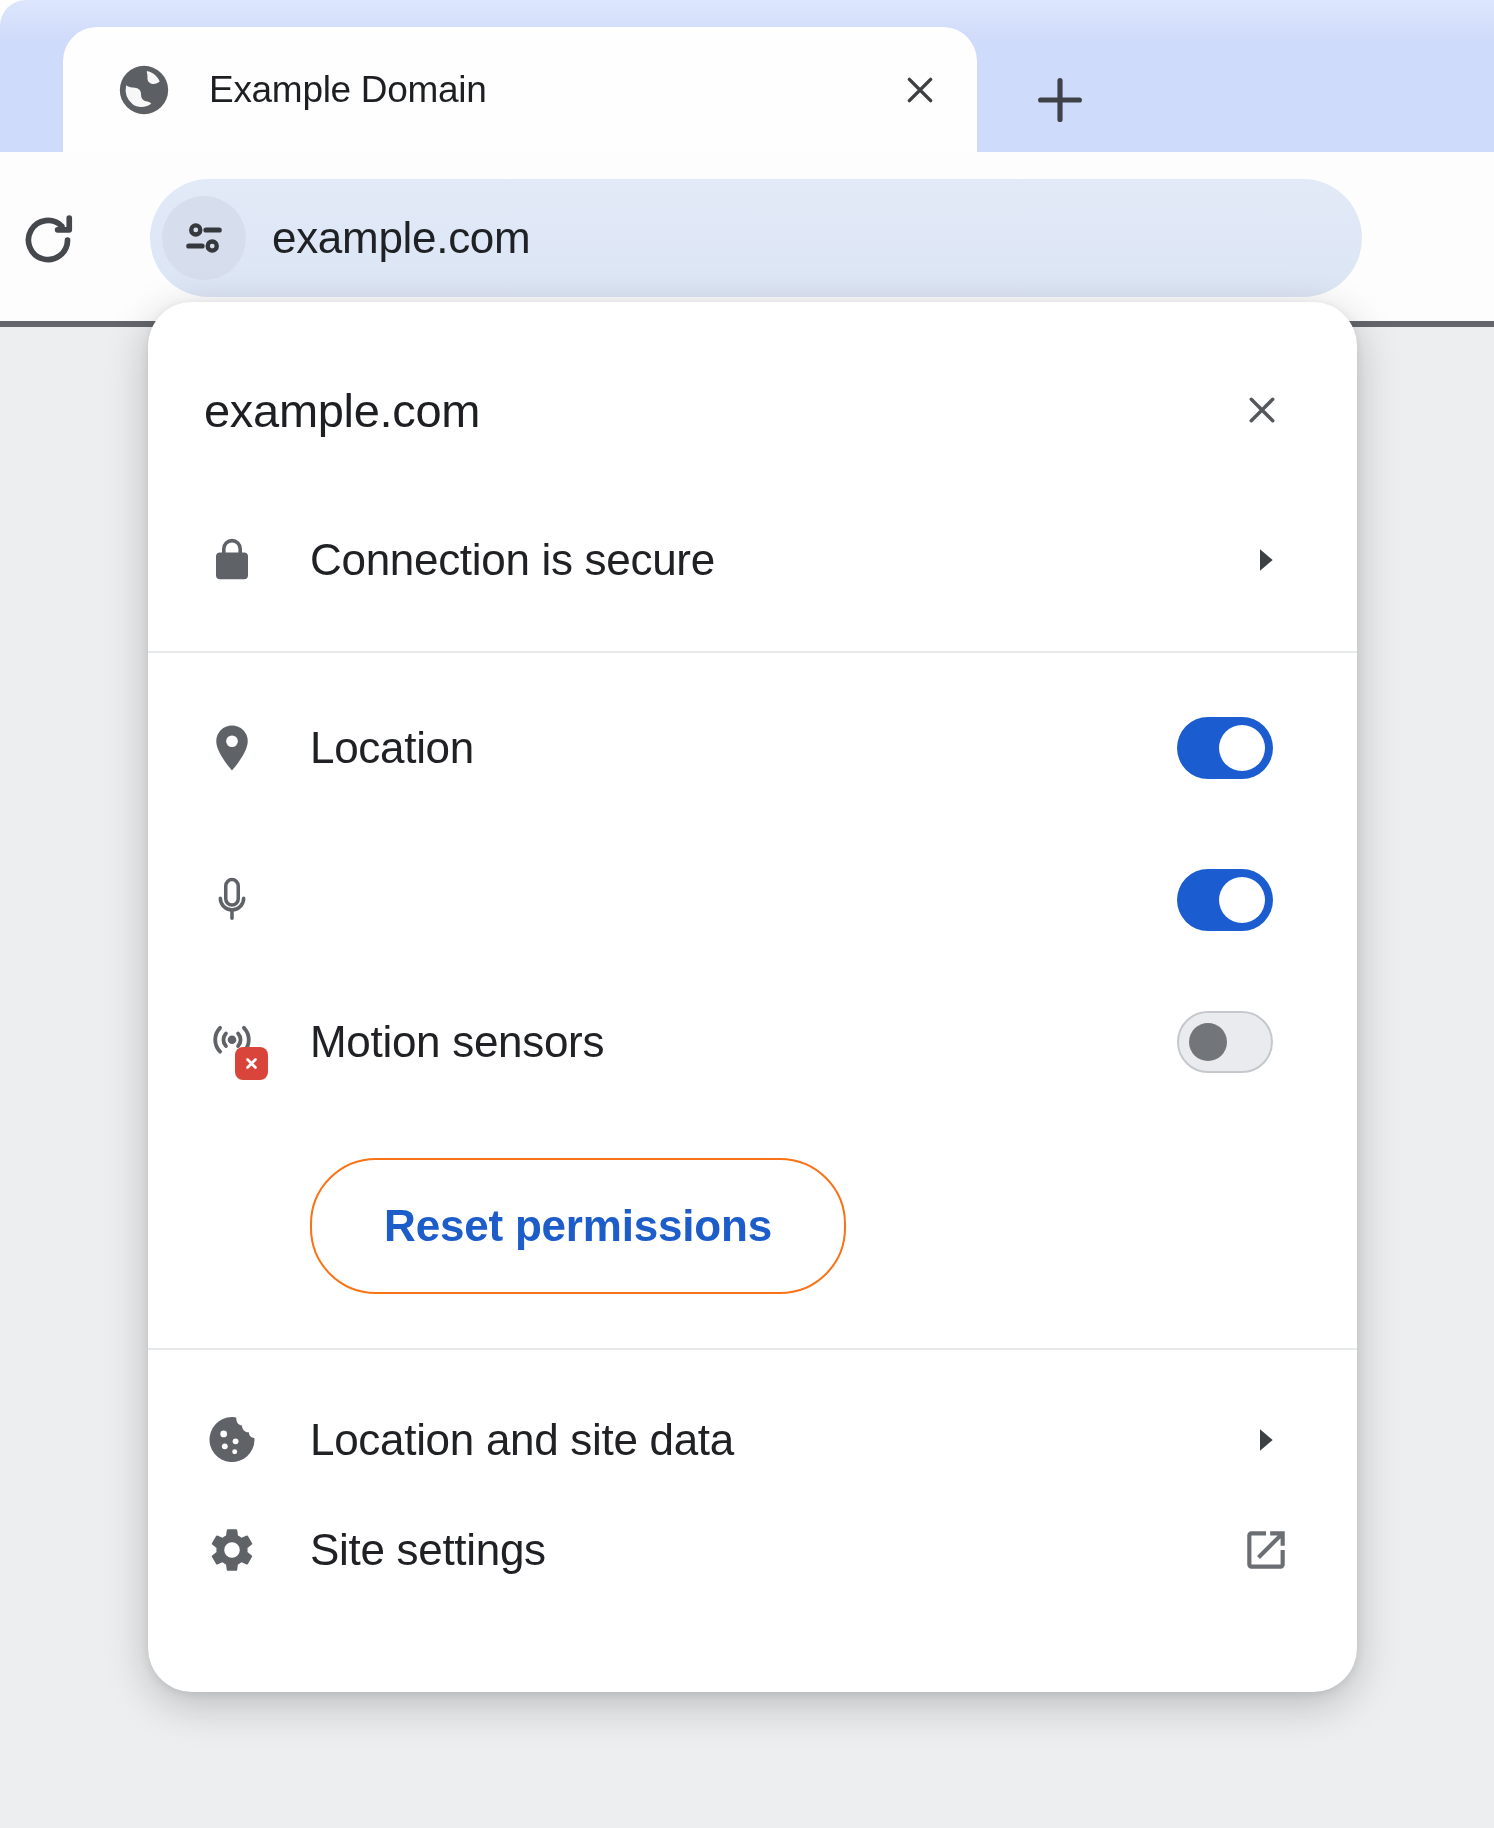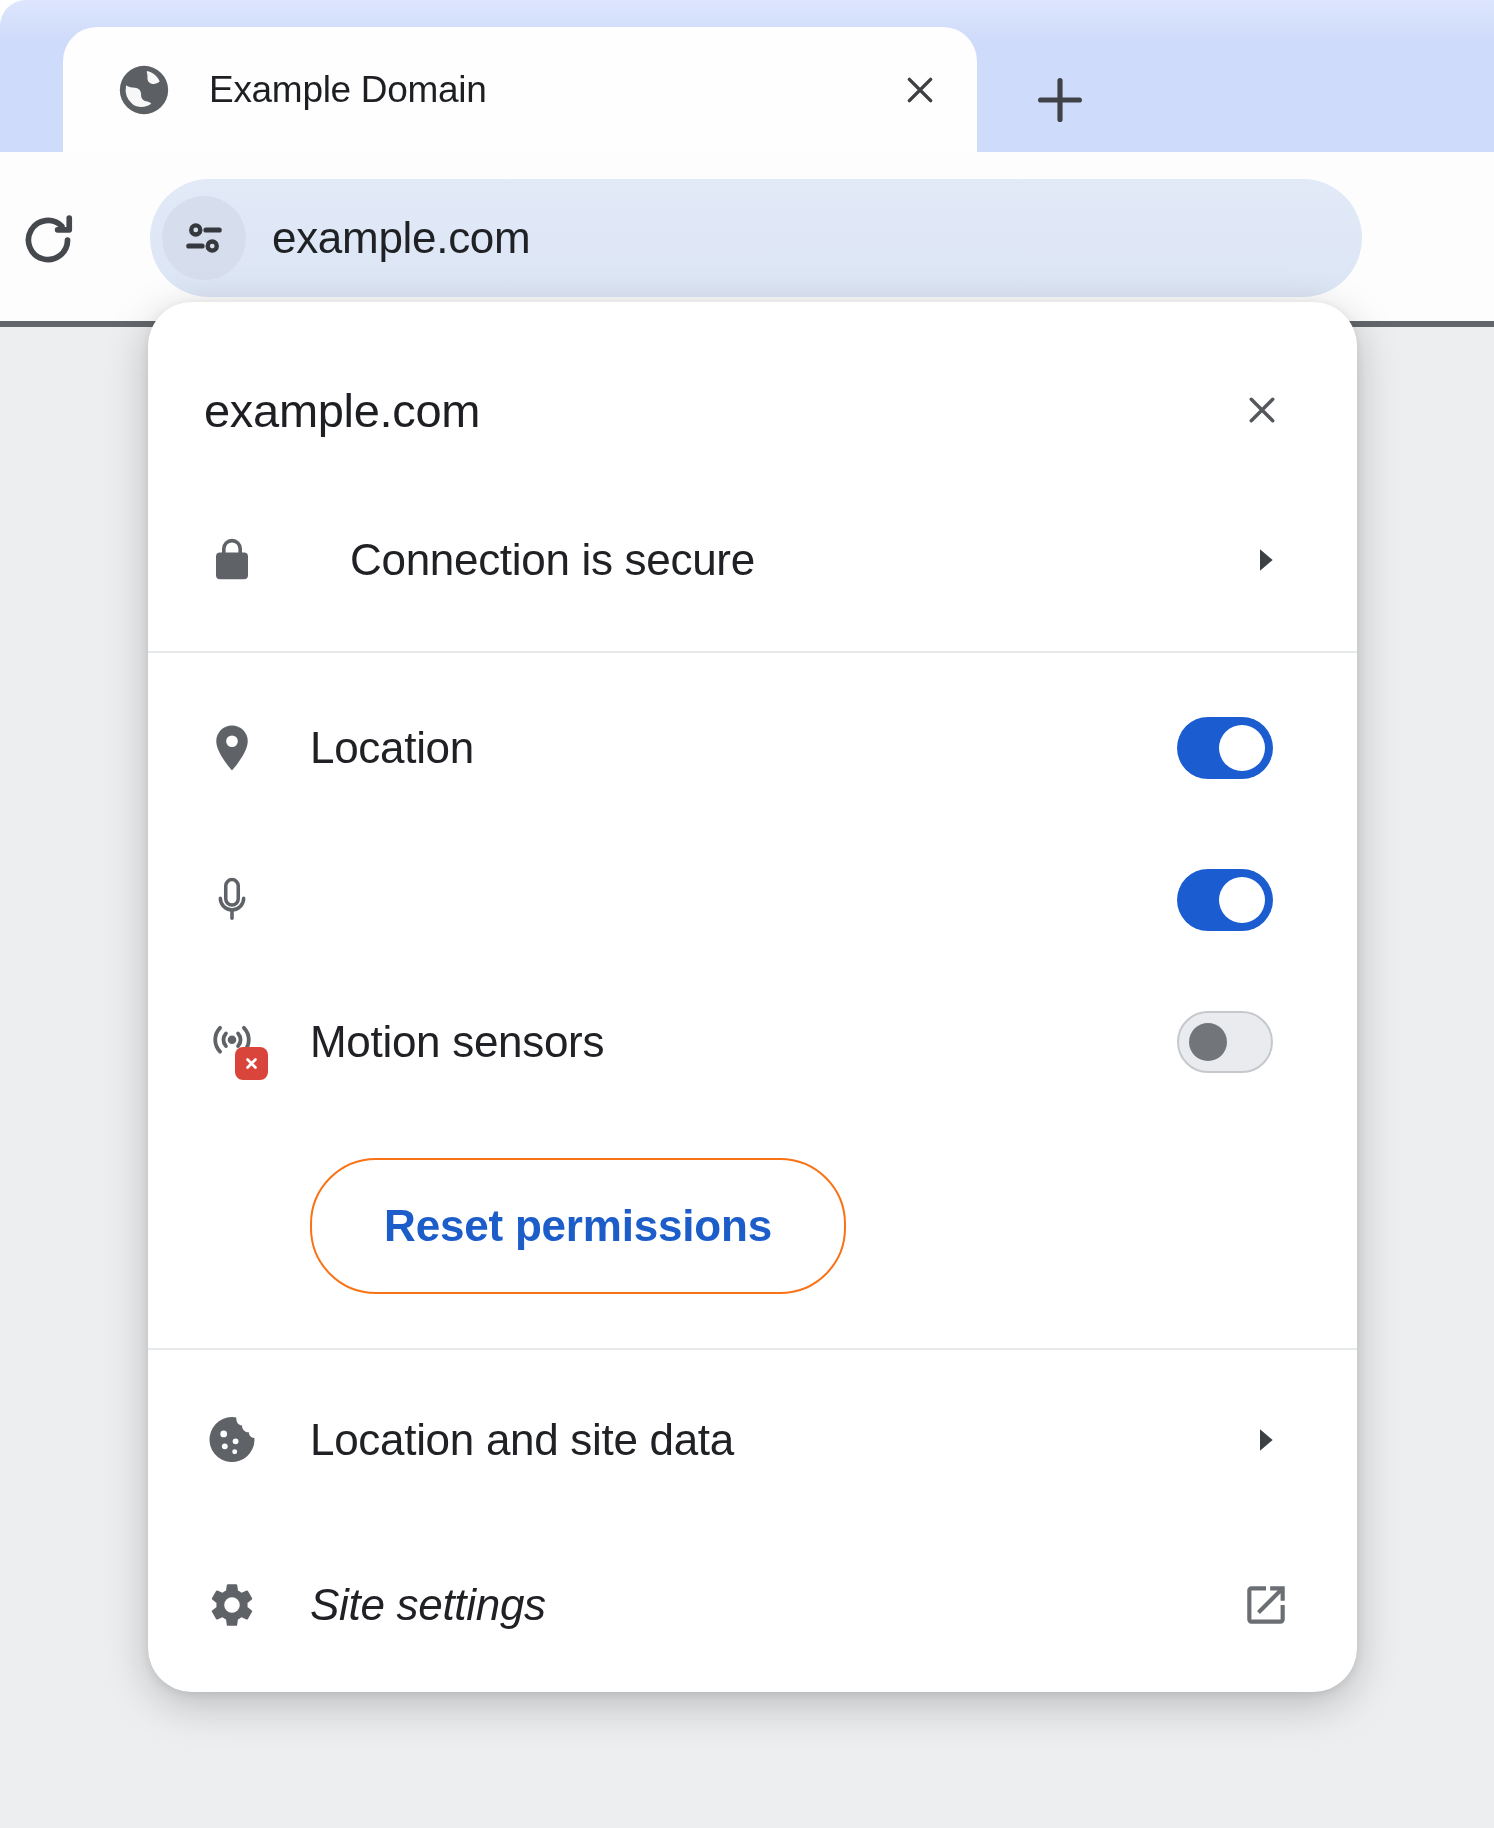--- a/index.html
+++ b/index.html
@@ -58,28 +58,28 @@
   
   .badge{position:absolute;right:-8px;bottom:-10px;width:33px;height:33px;border-radius:8px;
     background:var(--blocked-red,#d9453a);display:flex;align-items:center;justify-content:center;}
 
   #reset-btn{position:absolute;left:162px;top:856px;width:532px;height:132px;border-radius:66px;
     background:#fff;border:2px solid #f97316;display:flex;align-items:center;justify-content:center;
     font-size:44px;font-weight:700;letter-spacing:-0.2px;color:var(--link-blue,#1c5dc9);}
 
   
   #row-title{top:48px;}
-  #row-connection{top:198px;gap:40px;}
+  #row-connection{top:198px;}
   #div1{top:349px;}
   #row-location{top:386px;}
   #row-microphone{top:538px;}
   #row-motion{top:680px;align-items:center;}
   #div2{top:1046px;}
   #row-cookies{top:1078px;}
-  #row-settings{top:1243px;font-style:italic;}
+  #row-settings{top:1188px;}
 </style>
 </head>
 <body>
 
 <div id="screen">
 
   <div class="abs" id="chrome-top">
     <div class="abs" id="tabstrip">
       <div class="abs" id="tab">
         <span class="favicon">

